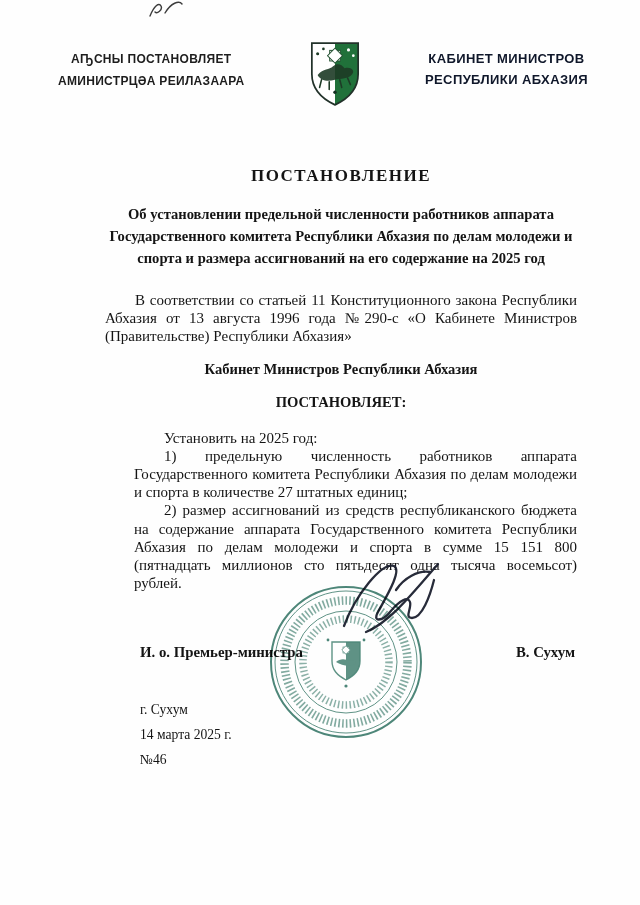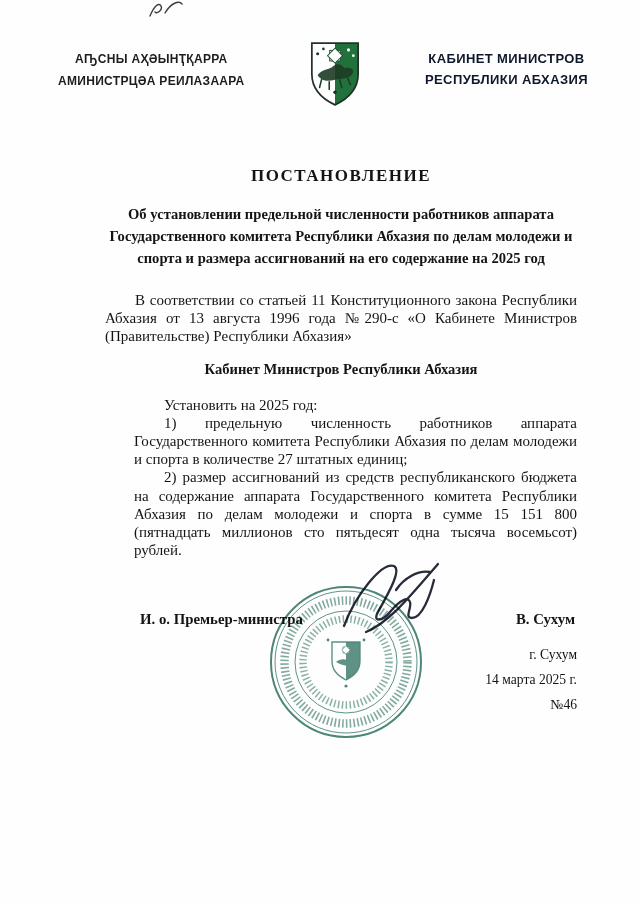--- a/index.html
+++ b/index.html
@@ -55,43 +55,43 @@
   .resolves{margin-top:15px;}
   .paras{margin-top:18px;margin-left:29px;}
   
   .sign-row{
     margin-top:52px;
     display:flex;justify-content:space-between;align-items:baseline;
     font-weight:700;font-size:14.8px;
     padding-left:35px;padding-right:2px;gap:44px;
   }
   .footer-meta{
-    margin-top:14px;padding-left:35px;
-    font-size:13.6px;line-height:25px;text-align:right;
+    margin-top:36px;padding-left:35px;
+    font-size:13.6px;line-height:25px;
   }
   
   .top-mark{position:absolute;left:142px;top:0;}
   .signature-scribble{position:absolute;left:338px;top:556px;}
   .stamp{
     position:absolute;left:266px;top:582px;
     opacity:.85;mix-blend-mode:multiply;
   }
 </style>
 </head>
 <body>
 
 <div class="page">
 
   <svg class="top-mark" width="60" height="20" viewBox="0 0 60 20">
     <path d="M8,16 C12,6 17,2 19,6 C21,10 15,14 13,12 M23,13 C29,3 37,0 40,4" stroke="#3c3c3c" fill="none" stroke-width="1.4" stroke-linecap="round"></path>
   </svg>
 
   <header class="doc-header">
     <div class="org org-left">
-      <div>АҦСНЫ АҲӘЫНҬҚАРРА</div>
+      <div>АҦСНЫ ПОСТАНОВЛЯЕТ</div>
       <div>АМИНИСТРЦӘА РЕИЛАЗААРА</div>
     </div>
 
     <div class="emblem">
       <svg width="54" height="68" viewBox="0 0 56 70">
         <defs>
           <clipPath id="shieldClip">
             <path d="M4,3 h48 v32 c0,15 -9,25 -24,32 C13,60 4,50 4,35 Z"></path>
           </clipPath>
         </defs>
@@ -125,20 +125,21 @@
 
   <main class="doc-main">
     <h1 class="doc-title">ПОСТАНОВЛЕНИЕ</h1>
 
     <p class="doc-subject">Об установлении предельной численности работников аппарата Государственного комитета Республики Абхазия по делам молодежи и спорта и размера ассигнований на его содержание на 2025 год</p>
 
     <p class="para preamble">В соответствии со статьей 11 Конституционного закона Республики Абхазия от 13 августа 1996 года №290-с «О Кабинете Министров (Правительстве) Республики Абхазия»</p>
 
     <p class="center-bold issuer">Кабинет Министров Республики Абхазия</p>
 
+    <p class="center-bold resolves">ПОСТАНОВЛЯЕТ:</p>
 
     <div class="paras">
       <p class="para">Установить на 2025 год:</p>
       <p class="para">1) предельную численность работников аппарата Государственного комитета Республики Абхазия по делам молодежи и спорта в количестве 27 штатных единиц;</p>
       <p class="para">2) размер ассигнований из средств республиканского бюджета на содержание аппарата Государственного комитета Республики Абхазия по делам молодежи и спорта в сумме 15 151 800 (пятнадцать миллионов сто пятьдесят одна тысяча восемьсот) рублей.</p>
     </div>
 
     <div class="sign-row">
       <span>И. о. Премьер-министра</span>
       <span>В. Сухум</span>

